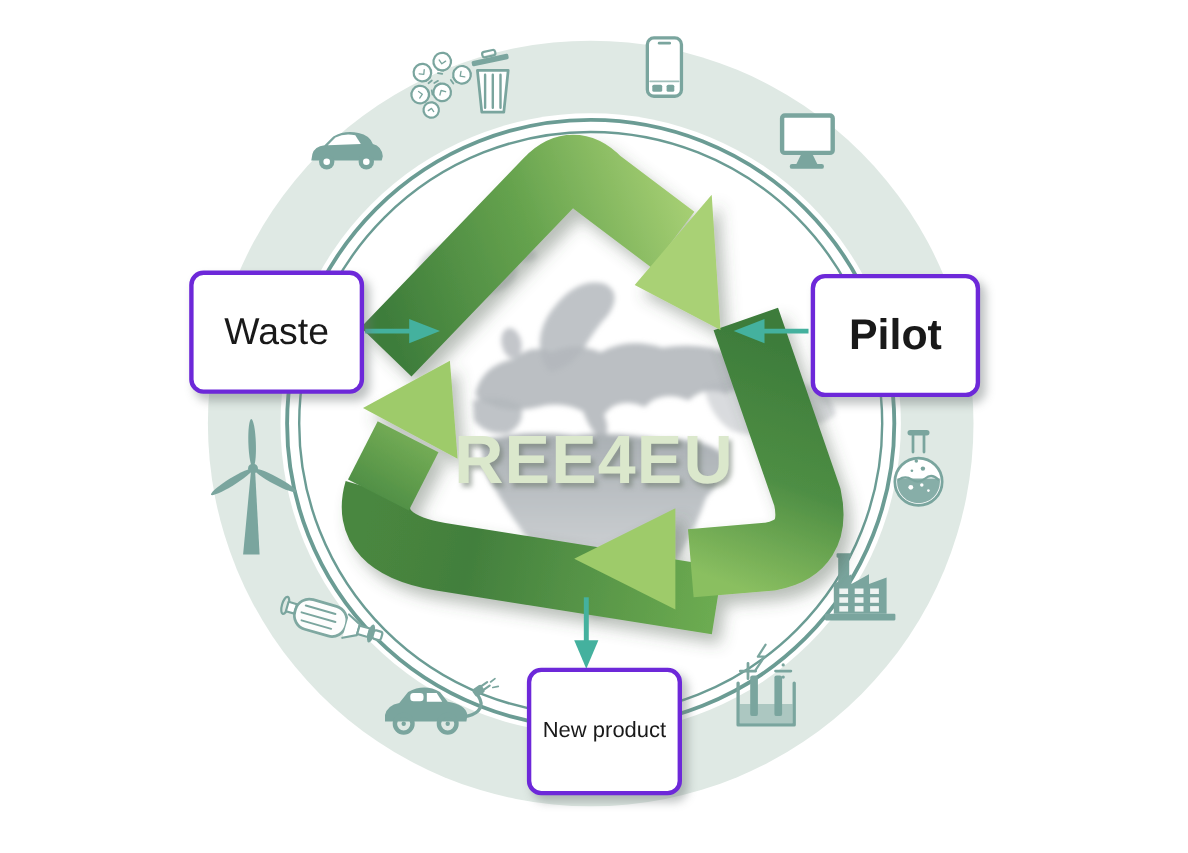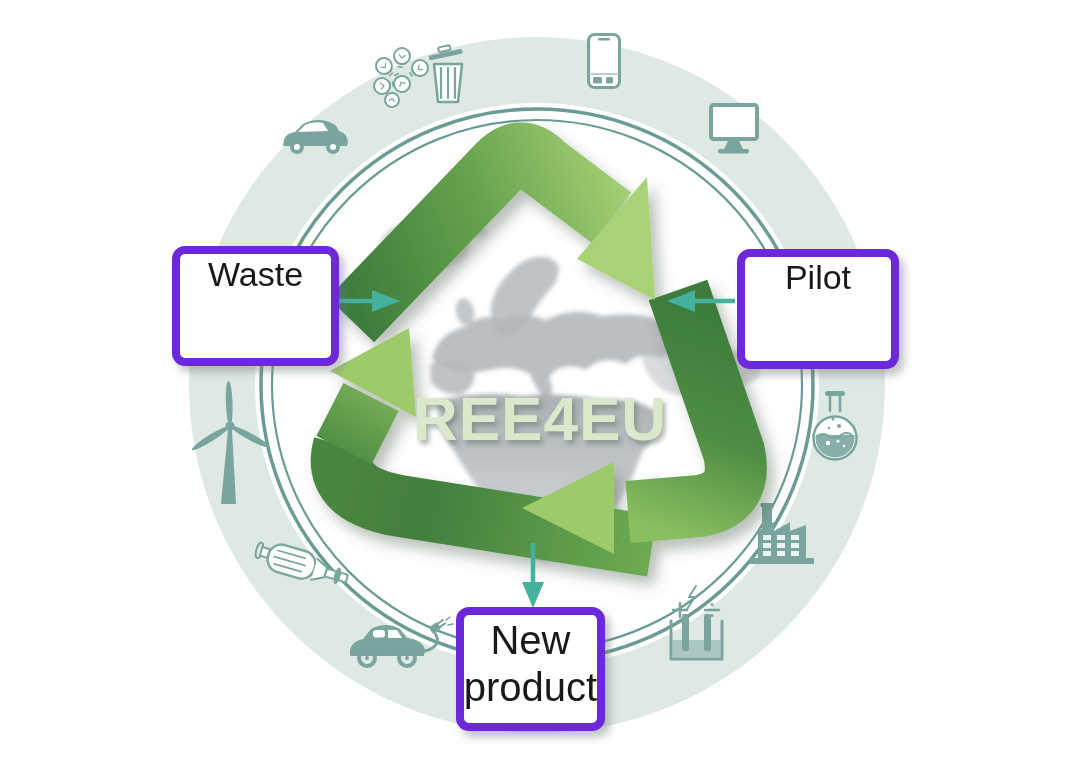--- a/index.html
+++ b/index.html
@@ -2,27 +2,27 @@
 <html><head>
 <meta charset="utf-8">
 <style>
   html,body{margin:0;padding:0;background:#ffffff;}
   .stage{position:relative;width:1080px;height:775px;background:#fff;overflow:hidden;
          font-family:"Liberation Sans", sans-serif;}
   .stage > svg{position:absolute;left:0;top:0;z-index:1;}
   .ree-label{position:absolute;left:540px;top:420px;transform:translate(-50%,-52%);
          z-index:2;font-size:62px;font-weight:700;letter-spacing:1px;color:#dbe8cc;
          text-shadow:3px 4px 5px rgba(104,116,104,.55);white-space:nowrap;text-align:right;}
-  .node{position:absolute;z-index:3;background:#fff;border:8px solid #6d28d9;
-        border-radius:13px;display:flex;align-items:flex-start;justify-content:center;
+  .node{position:absolute;z-index:3;background:#fff;border:4px solid #6d28d9;
+        border-radius:13px;display:flex;align-items:center;justify-content:center;
         color:#191919;box-shadow:5px 6px 9px rgba(110,120,120,.45);
         text-align:center;line-height:1.18;}
   .node-waste{left:172px;top:246px;width:151px;height:104px;font-size:34px;}
-  .node-pilot{left:737px;top:249px;width:146px;height:104px;font-size:34px;}
-  .node-product{left:456px;top:607px;width:129px;height:104px;font-size:40px;padding:2px;}
+  .node-pilot{left:737px;top:249px;width:146px;height:104px;font-size:39px;font-weight:bold;}
+  .node-product{left:479px;top:607px;width:129px;height:104px;font-size:20px;padding:2px;}
 </style>
 </head>
 <body>
 
 <div class="stage">
 
 <svg width="1080" height="775" viewBox="0 0 1080 775">
   <defs>
     <linearGradient id="gA" gradientUnits="userSpaceOnUse" x1="360" y1="310" x2="640" y2="200">
       <stop offset="0" stop-color="#3e7d3b"></stop>

